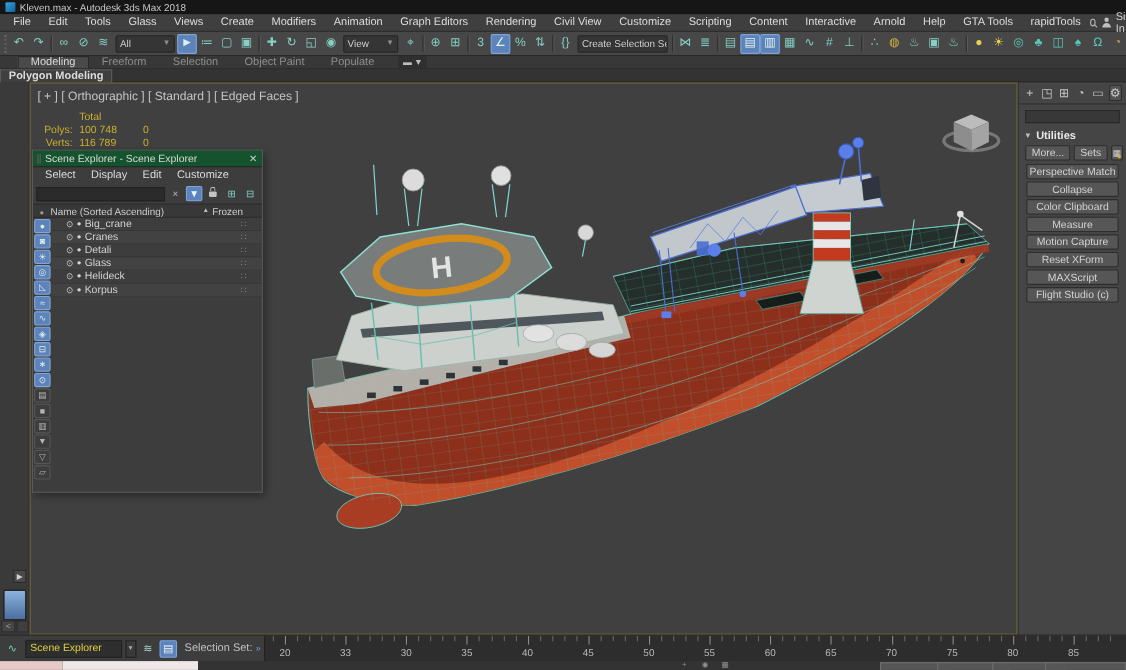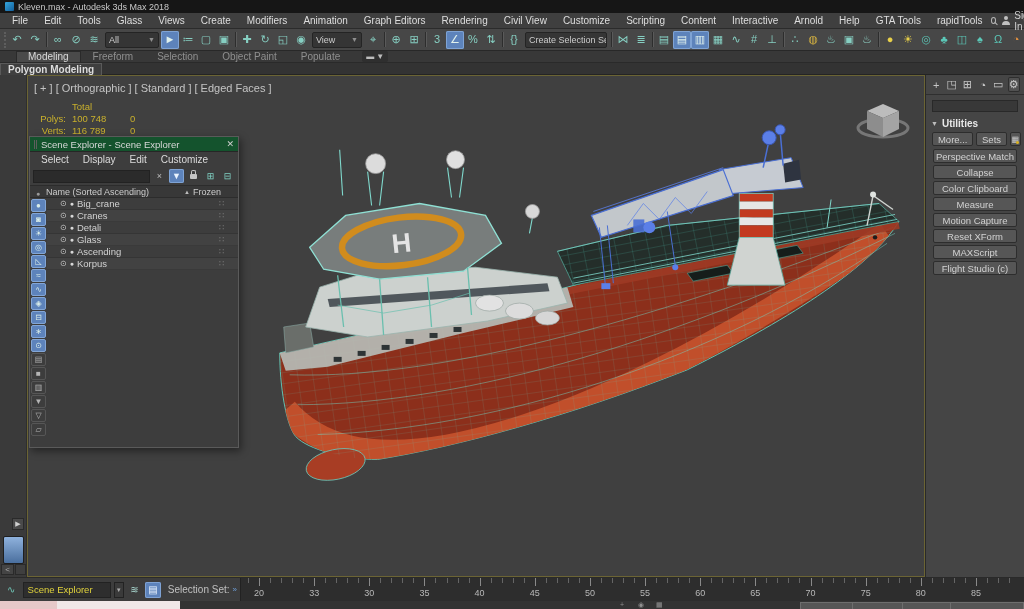--- a/index.html
+++ b/index.html
@@ -456,21 +456,21 @@
               </div>
               <div class="se-row">
                 <span class="se-eye">⊙</span>
                 <span class="se-dot">●</span>
                 <span>Glass</span>
                 <span class="se-frozenicon">∷</span>
               </div>
               <div class="se-row">
                 <span class="se-eye">⊙</span>
                 <span class="se-dot">●</span>
-                <span>Ascending</span>
+                <span>Helideck</span>
                 <span class="se-frozenicon">∷</span>
               </div>
               <div class="se-row">
                 <span class="se-eye">⊙</span>
                 <span class="se-dot">●</span>
                 <span>Korpus</span>
                 <span class="se-frozenicon">∷</span>
               </div>
             </div>
         </div>

